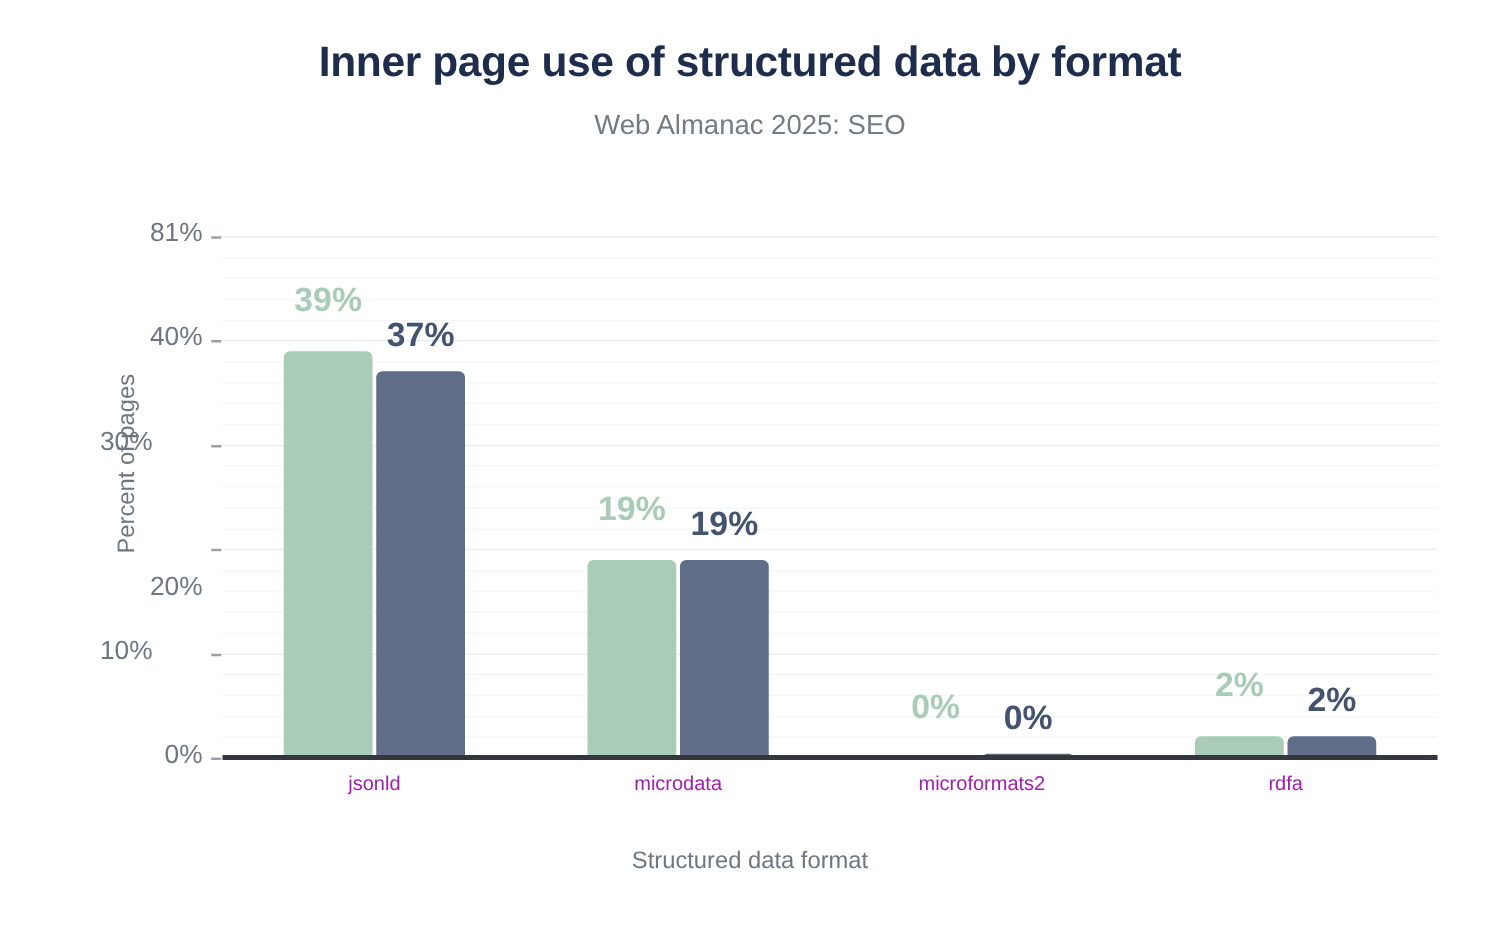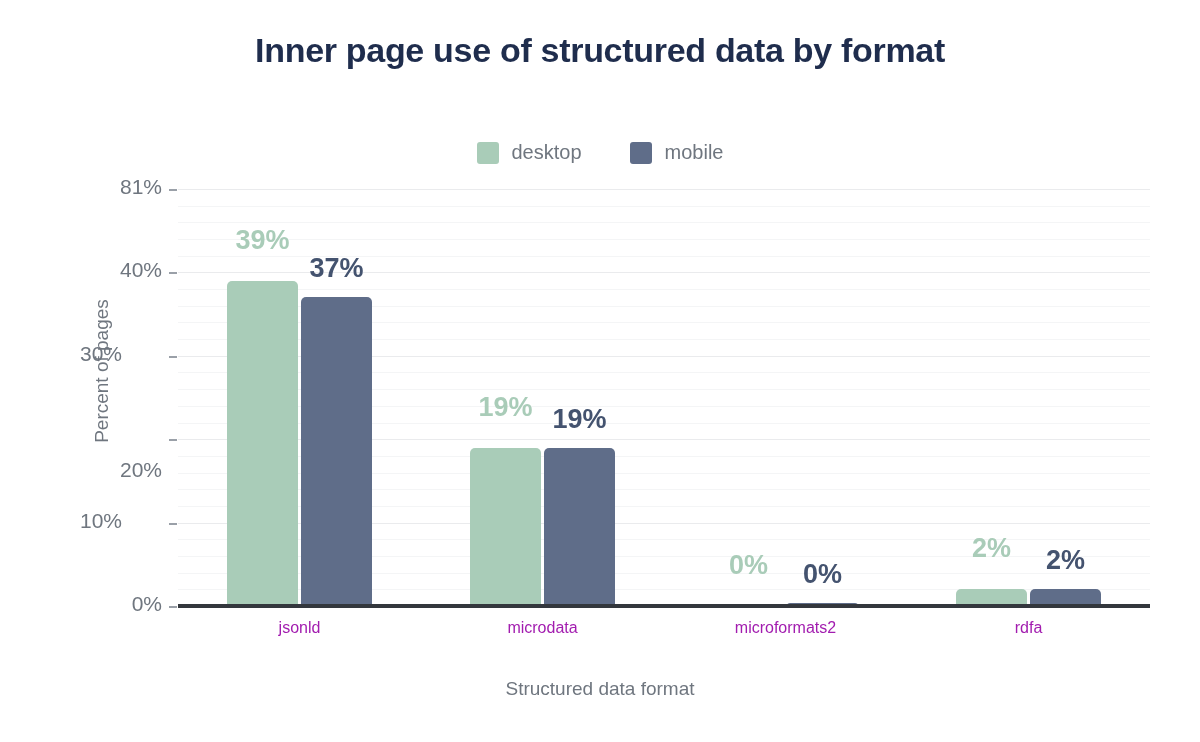--- a/index.html
+++ b/index.html
@@ -172,31 +172,22 @@
     color: #6f767f;
   }
 </style>
 </head>
 <body>
 
 <div id="chart-root">
 
   <div class="chart-title">Inner page use of structured data by format</div>
 
-
-  <div class="legend">
-    <div class="legend-item">
-      <span class="legend-swatch" id="legend-swatch-0" style="background: rgb(169, 204, 184);"></span>
-      <span class="legend-label">desktop</span>
-    </div>
-    <div class="legend-item">
-      <span class="legend-swatch" id="legend-swatch-1" style="background: rgb(95, 109, 137);"></span>
-      <span class="legend-label">mobile</span>
-    </div>
-  </div>
+  <div class="chart-subtitle">Web Almanac 2025: SEO</div>
+
 
   <div class="y-axis-title">Percent of pages</div>
 
   <div id="y-axis-ticks">
       <div class="y-tick-label" style="left: 40px; width: 122px; top: 592px;">0%</div>
       <div class="y-tick-mark" style="left: 169px; top: 606px;"></div>
       <div class="y-tick-label" style="left: 40px; width: 122px; top: 508.6px; text-align: center;">10%</div>
       <div class="y-tick-mark" style="left: 169px; top: 522.6px;"></div>
       <div class="y-tick-label" style="left: 40px; width: 122px; top: 425.2px; margin-top: 33px;">20%</div>
       <div class="y-tick-mark" style="left: 169px; top: 439.2px;"></div>

